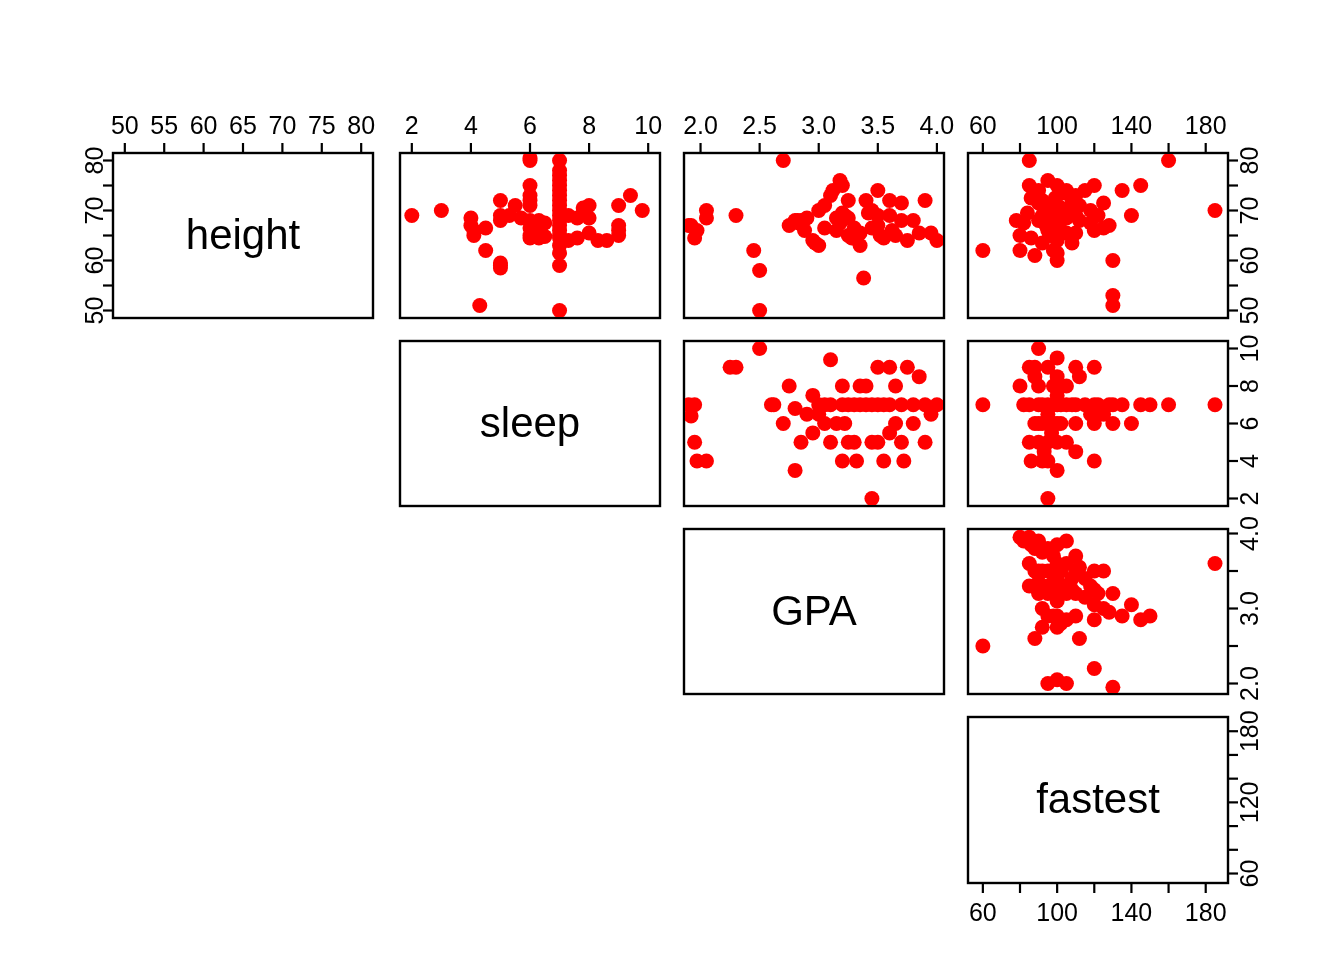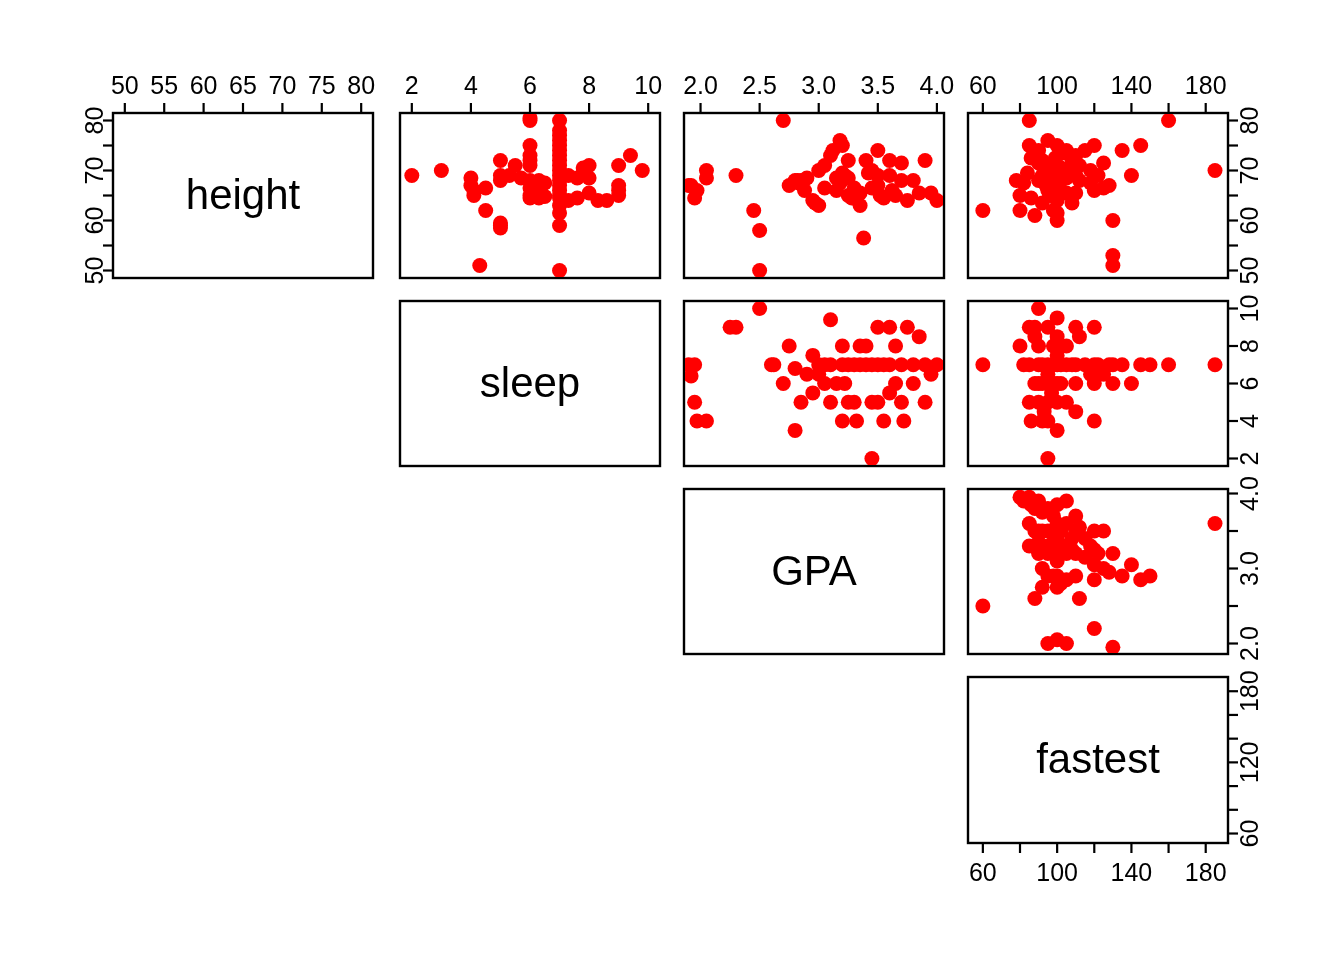--- a/index.html
+++ b/index.html
@@ -11,20 +11,21 @@
     width: 1344px;
     height: 960px;
     font-family: "Liberation Sans", sans-serif;
     color: #000000;
     overflow: hidden;
   }
   #pairs-root {
     position: relative;
     width: 1344px;
     height: 812px;
+    margin-top: 40px;
   }
   svg.pairs-svg {
     display: block;
     width: 1344px;
     height: 960px;
   }
   .panel-frame {
     fill: #ffffff;
     stroke: #000000;
     stroke-width: 2.4;

